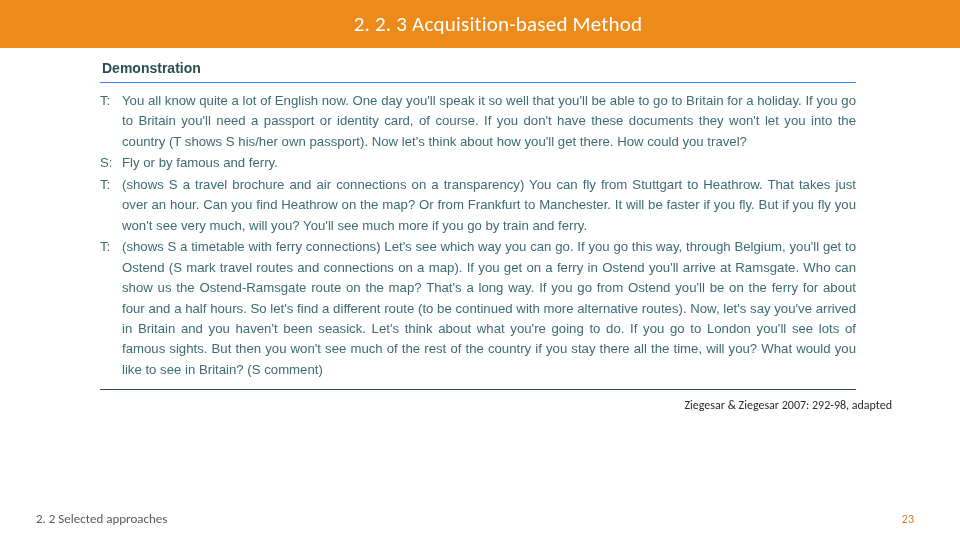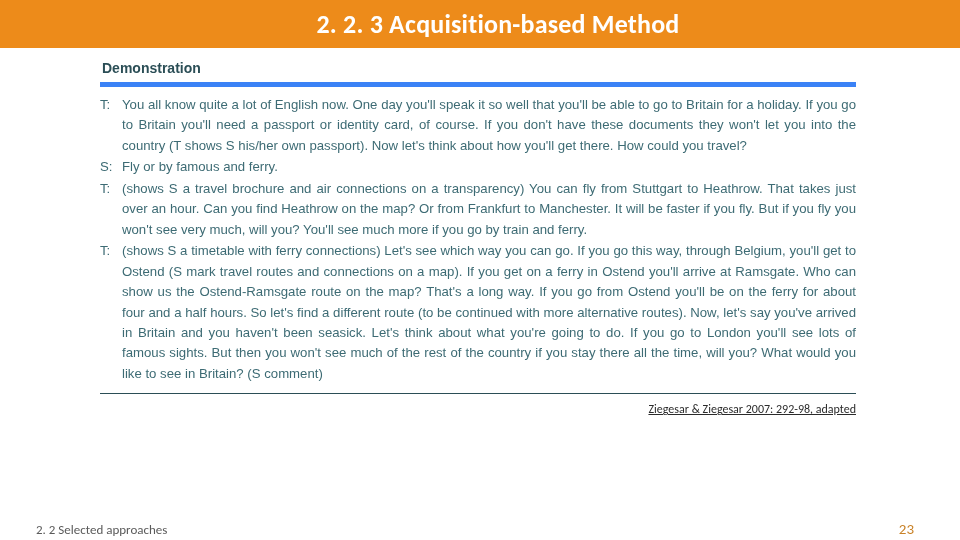--- a/index.html
+++ b/index.html
@@ -1,30 +1,30 @@
 <!DOCTYPE html>
 <html><head>
 <meta charset="utf-8">
 <style>
   * { margin: 0; padding: 0; box-sizing: border-box; }
   html, body { width: 960px; height: 540px; font-family: Calibri, "Segoe UI", Arial, sans-serif; background: #ffffff; overflow: hidden; }
   .slide { width: 960px; height: 540px; position: relative; }
   .title-band { background: #ed8b1a; width: 100%; height: 48px; display: flex; align-items: center; justify-content: center; }
-  .title-band h1 { color: #ffffff; font-size: 26px; font-weight: 700; letter-spacing: 0.2px; margin-left: 36px; }
+  .title-band h1 { color: #ffffff; font-size: 21px; font-weight: 400; letter-spacing: 0.2px; margin-left: 36px; }
   .content { padding: 8px 104px 0 100px; }
   .demo-block { font-family: "Trebuchet MS", "Lucida Sans", Arial, sans-serif; color: #3d6b74; }
-  .demo-header { font-weight: 700; font-size: 14px; color: #2b4e56; padding: 4px 0 6px 2px; border-bottom: 5px solid #3b82f6; }
+  .demo-header { font-weight: 700; font-size: 14px; color: #2b4e56; padding: 4px 0 6px 2px; border-bottom: 1px solid #3b82f6; }
   .demo-body { padding: 8px 0 8px 0; border-bottom: 1px solid #2b4e56; }
   .turn { display: flex; font-size: 13.2px; line-height: 1.55; color: #3d6b74; margin-bottom: 1px; }
   .speaker { flex: 0 0 22px; font-family: "Trebuchet MS", sans-serif; }
   .utterance { flex: 1; text-align: justify; }
   .utterance em, .italic { }
-  .citation { text-align: right; font-size: 12px; color: #2b2b2b; padding: 8px 104px 0 0; text-decoration: underline; }
-  .footer { position: absolute; bottom: 2px; left: 0; width: 100%; display: flex; justify-content: space-between; align-items: center; padding: 0 46px 0 36px; font-size: 13px; color: #5a5a5a; }
-  .page-num { color: #c98228; font-size: 15px; }
+  .citation { text-align: right; font-size: 12px; color: #2b2b2b; padding: 8px 68px 0 0; }
+  .footer { position: absolute; bottom: 14px; left: 0; width: 100%; display: flex; justify-content: space-between; align-items: center; padding: 0 46px 0 36px; font-size: 13px; color: #5a5a5a; }
+  .page-num { color: #c98228; font-size: 12px; }
 </style>
 </head>
 <body>
 
 <div class="slide">
 
   <div class="title-band">
     <h1>2. 2. 3 Acquisition-based Method</h1>
   </div>
 

